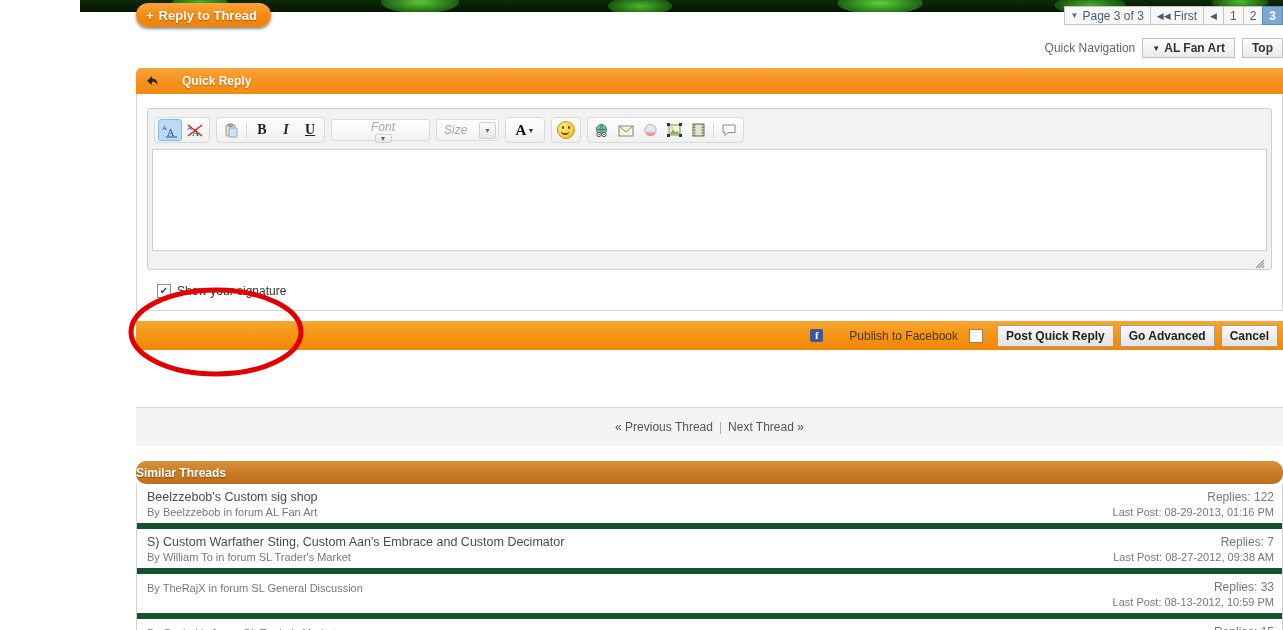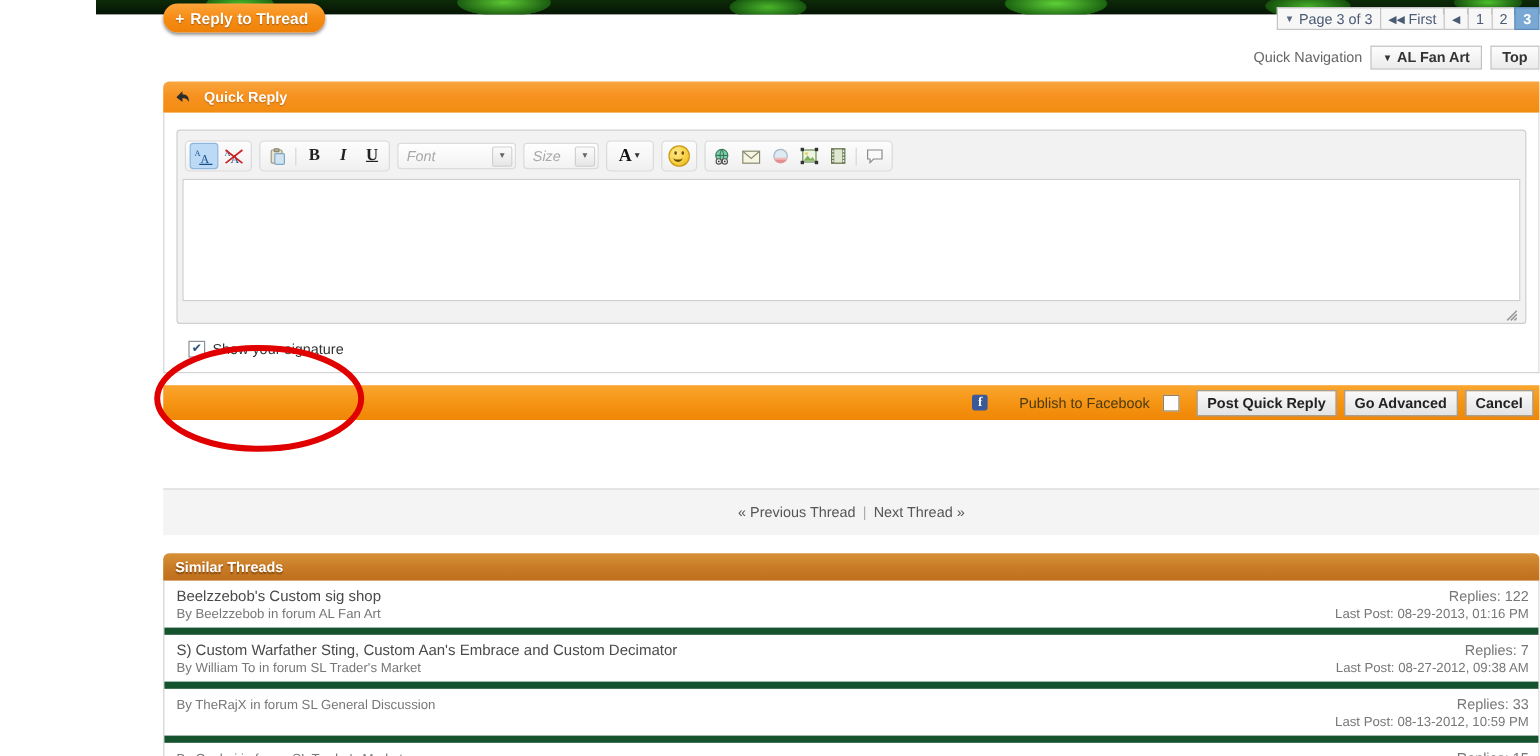--- a/index.html
+++ b/index.html
@@ -57,21 +57,21 @@
   .qn-box {
     border:1px solid #c0c0c0; background:linear-gradient(180deg,#fdfdfd,#ebebeb);
     padding:2px 9px; font-size:12px; font-weight:bold; color:#333; white-space:nowrap;
     display:flex; align-items:center; gap:4px;
   }
   .qn-box .carat { font-size:8px; }
 
   
   .qr-panel { position:absolute; left:136px; top:68px; width:1147px; }
   .qr-head {
-    height:26px; display:flex; align-items:center; gap:10px; padding-left:8px;
+    height:26px; display:flex; align-items:center; gap:22px; padding-left:8px;
     background: linear-gradient(180deg,#f9a63f 0%, #f79220 45%, #f28c10 100%);
     border-top-left-radius:5px;
     color:#fff; font-size:12px; font-weight:bold; text-shadow:0 1px 1px rgba(150,75,0,.6);
   }
   .qr-back-icon { width:16px; height:16px; position:relative; }
   .qr-back-icon svg { display:block; }
   .qr-body {
     border:1px solid #d4d4d4; border-top:none; background:#fff;
     padding:14px 10px 12px 10px;
   }
@@ -93,21 +93,21 @@
   .tbtn.active { background:#bcd9f5; border:1px solid #8cb8de; }
   .tsep { width:1px; height:15px; background:#d8d8d8; margin:0 2px; }
   .tbtn b { font-family:"Liberation Serif", serif; font-size:14px; }
   .tbtn i { font-family:"Liberation Serif", serif; font-size:14px; font-weight:bold; }
   .tbtn u { font-family:"Liberation Serif", serif; font-size:14px; font-weight:bold; }
   .select-box {
     height:20px; border:1px solid #dcdcdc; background:linear-gradient(180deg,#fff,#f2f2f2);
     border-radius:3px; display:flex; align-items:center; justify-content:space-between;
     color:#a8a8a8; font-style:italic; font-size:12px; padding:0 2px 0 7px; cursor:pointer;
   }
-  .select-box.font { width:88px; }
+  .select-box.font { width:88px;flex-direction:column; }
   .select-box.size { width:52px; }
   .sel-arrow {
     width:15px; height:15px; border:1px solid #d0d0d0; border-radius:2px;
     background:linear-gradient(180deg,#fbfbfb,#e6e6e6);
     display:flex; align-items:center; justify-content:center; font-size:7px; color:#666;
   }
   .fontcolor-a { font-family:"Liberation Serif", serif; font-size:15px; font-weight:bold; color:#111; }
   .tbtn .mini-carat { font-size:7px; margin-left:1px; color:#333; }
 
   .smiley { width:16px; height:16px; border-radius:50%;
@@ -159,24 +159,24 @@
     background:#f4f4f4; border-top:1px solid #d7d7d7;
     display:flex; align-items:center; justify-content:center;
     font-size:12px; color:#555;
   }
   .threadnav a { color:#555; text-decoration:none; cursor:pointer; }
   .threadnav .bar { margin:0 6px; color:#aaa; }
 
   
   .sim { position:absolute; left:136px; top:461px; width:1147px; }
   .sim-head {
-    height:23px; display:flex; align-items:center; padding-left:10px;
+    height:23px; display:flex; align-items:center; 
     background: linear-gradient(180deg,#d79138 0%, #c87a25 55%, #bf6f1d 100%);
     border-top-left-radius:5px; border-top-right-radius:5px;
-    color:#fff; font-size:12px; font-weight:bold; text-shadow:0 1px 1px rgba(110,55,0,.7);
+    color:#fff; font-size:12px; font-weight:bold; text-shadow:0 1px 1px rgba(110,55,0,.7);border-radius:10px;
   }
   .sim-body { border:1px solid #d2d2d2; border-top:none; background:#fff; }
   .sim-row { display:flex; justify-content:space-between; padding:6px 8px 5px 10px; }
   .sim-row + .sim-row { border-top:6px solid #14532d; }
   .sim-title { font-size:12.5px; color:#4a4a4a; cursor:pointer; }
   .sim-sub { font-size:11px; color:#777; margin-top:2px; }
   .sim-meta { text-align:right; }
   .sim-replies { font-size:12px; color:#777; }
   .sim-last { font-size:11px; color:#777; margin-top:2px; }
 

